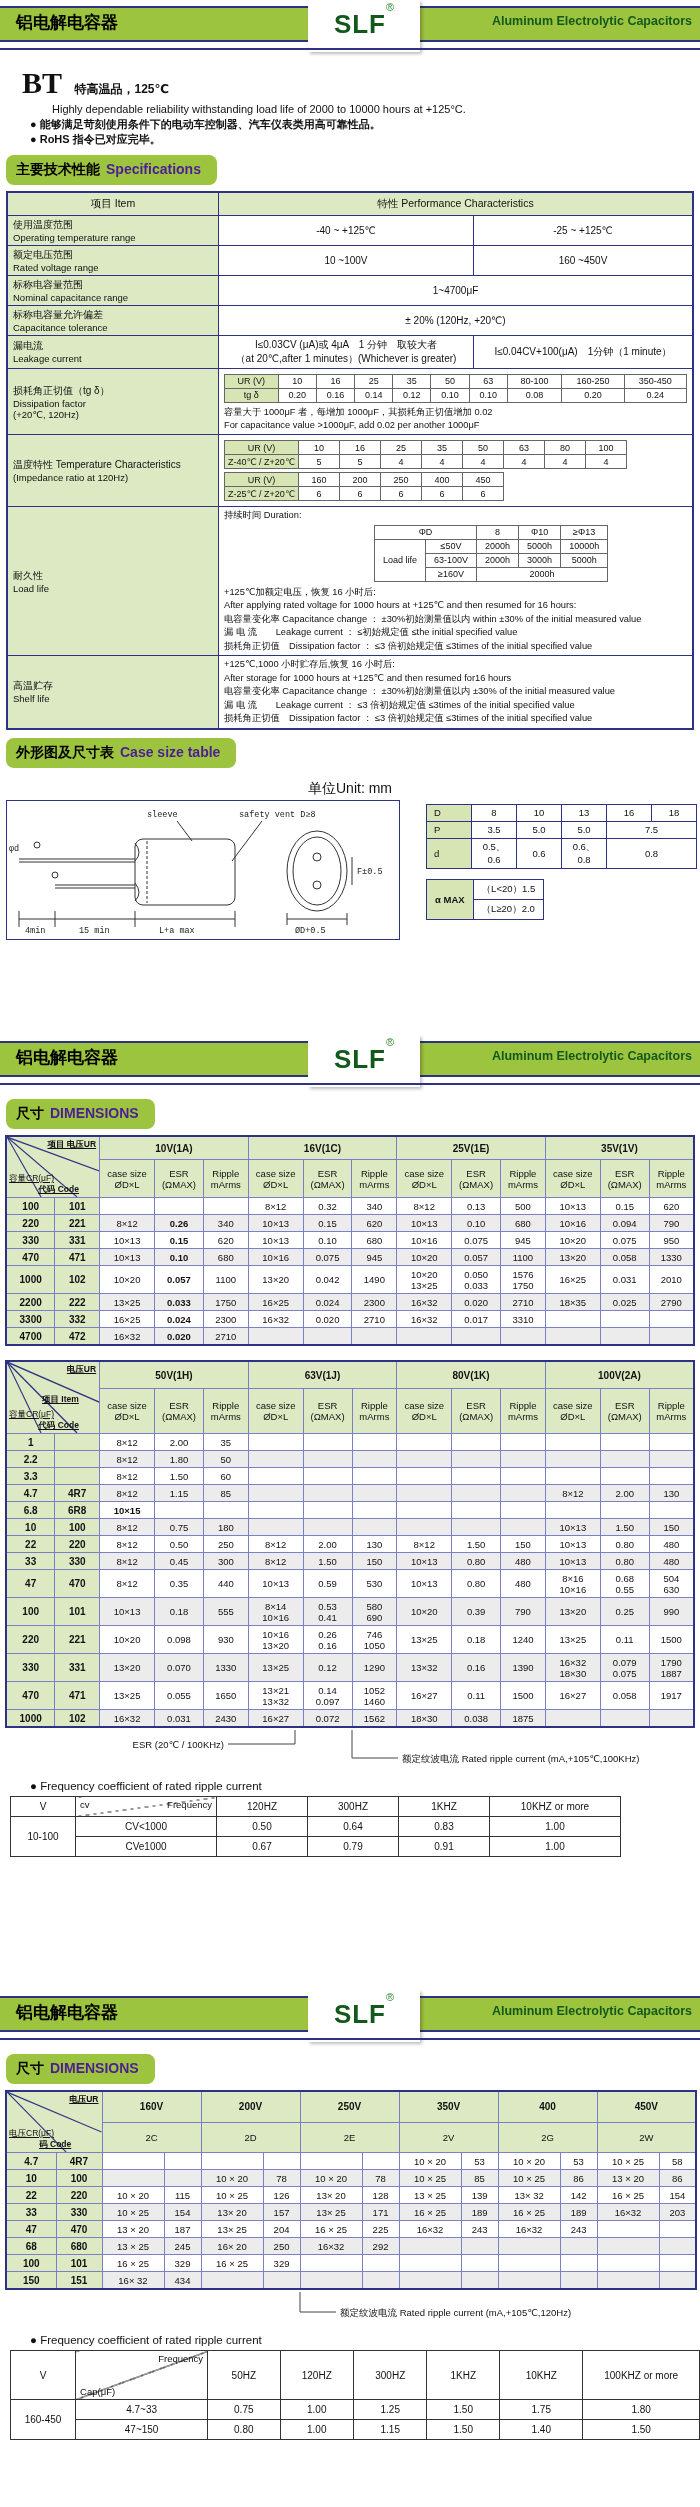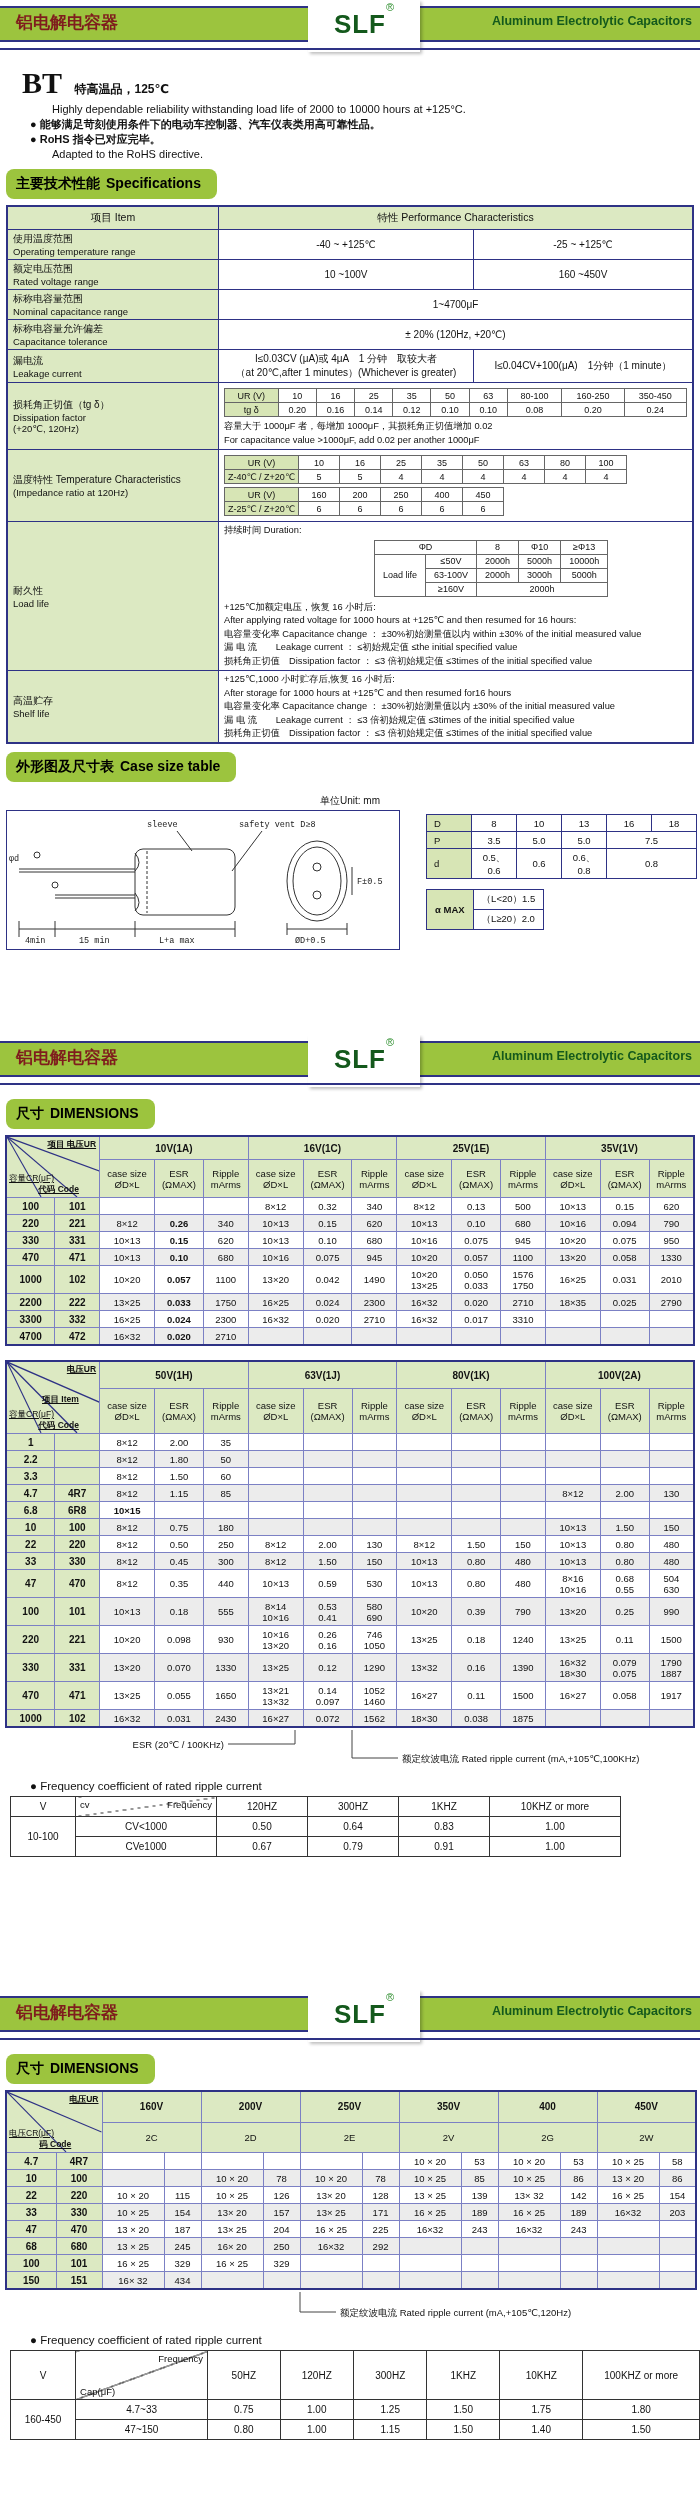--- a/index.html
+++ b/index.html
@@ -8,31 +8,31 @@
   .sec{position:absolute;left:0;width:700px;overflow:hidden;}
   #sec1{top:0;height:1035px;}
   #sec2{top:1035px;height:955px;}
   #sec3{top:1990px;height:517px;}
 
   
   .hdr{position:relative;height:56px;}
   .hdr-bar{position:absolute;top:6px;left:0;right:0;height:32px;background:#9cc43e;
            border-top:2px solid #2e3285;border-bottom:2px solid #2e3285;}
   .hdr-rule{position:absolute;top:48px;left:0;right:0;height:2px;background:#2e3285;}
-  .hdr-cn{position:absolute;top:11px;left:16px;font-size:17px;font-weight:bold;color:#7f1d1d;}
+  .hdr-cn{position:absolute;top:11px;left:16px;font-size:17px;font-weight:bold;color:#000000;}
   .hdr-en{position:absolute;top:14px;right:8px;font-size:12.5px;font-weight:bold;color:#14591c;}
   .logo-box{position:absolute;top:0;left:308px;width:112px;height:52px;background:#fff;
             box-shadow:2px 2px 3px rgba(0,0,0,.25);text-align:center;}
   .logo{font-size:26px;font-weight:bold;color:#14591c;letter-spacing:1px;line-height:48px;}
   .reg{font-size:11px;color:#2a8c2a;vertical-align:top;line-height:14px;}
 
   
   .badge{display:inline-block;margin:8px 0 6px 6px;padding:6px 16px 6px 10px;background:#9cc43e;
          border-radius:8px;font-size:14px;font-weight:bold;color:#000;}
-  .badge .en{color:#000000;font-weight:bold;margin-left:6px;}
+  .badge .en{color:#4c1d95;font-weight:bold;margin-left:6px;}
 
   
   .bt-row{margin:10px 0 2px 22px;}
   .bt{font-family:"Liberation Serif","DejaVu Serif",serif;font-size:30px;font-weight:bold;}
   .bt-desc{font-size:12px;font-weight:bold;margin-left:8px;}
   .features{margin:2px 0 0 30px;font-size:11px;line-height:1.35;}
   .feat-cn{font-weight:bold;}
   .feat-en{margin-left:22px;}
 
   
@@ -47,21 +47,21 @@
   .itab{margin:3px 0;width:100%;}
   .itab td{border:1px solid #666;padding:1.5px 3px;text-align:center;font-size:9px;}
   .itab tr td:first-child{background:#d7e5b5;}
   .itab.nw{width:auto;}
   .itab.nw td{min-width:34px;}
   .ltab{margin:2px 0 4px 150px;width:auto;}
   .ltab td{border:1px solid #666;padding:1.5px 8px;text-align:center;font-size:9px;background:#fff;}
   .notes{font-size:9.3px;line-height:1.45;}
 
   
-  .unit{text-align:center;font-size:10px;margin:6px 0 2px 0;}
+  .unit{text-align:center;font-size:14px;margin:6px 0 2px 0;}
   .case-wrap{display:flex;margin:0 6px;gap:26px;}
   .draw-box{width:392px;height:138px;border:1px solid #2e3285;position:relative;flex:none;}
   .case-right{padding-top:4px;}
   .ctab{font-size:9.5px;}
   .ctab td{border:1px solid #2e3285;padding:2.5px 7px;text-align:center;min-width:30px;}
   .ctab tr td:first-child{background:#d7e5b5;text-align:left;}
   .atab{margin-top:10px;font-size:9.5px;}
   .atab td{border:1px solid #2e3285;padding:3px 8px;}
   .atab td.a1{background:#d7e5b5;font-weight:bold;text-align:center;}
 
@@ -115,21 +115,20 @@
 
   <div class="bt-row">
     <span class="bt">BT</span>
     <span class="bt-desc">特高温品，125℃</span>
   </div>
 
   <div class="features">
     <div class="feat-en">Highly dependable reliability withstanding load life of 2000 to 10000 hours at +125°C.</div>
     <div class="feat-cn">●  能够满足苛刻使用条件下的电动车控制器、汽车仪表类用高可靠性品。</div>
     <div class="feat-cn">●  RoHS 指令已对应完毕。</div>
-    <div class="feat-en">Adapted to the RoHS directive.</div>
   </div>
 
   <div class="badge">
     <span>主要技术性能</span><span class="en">Specifications</span>
   </div>
 
   <table class="spec">
     <tbody>
         <tr>
       <th style="width:200px">项目  Item</th>

